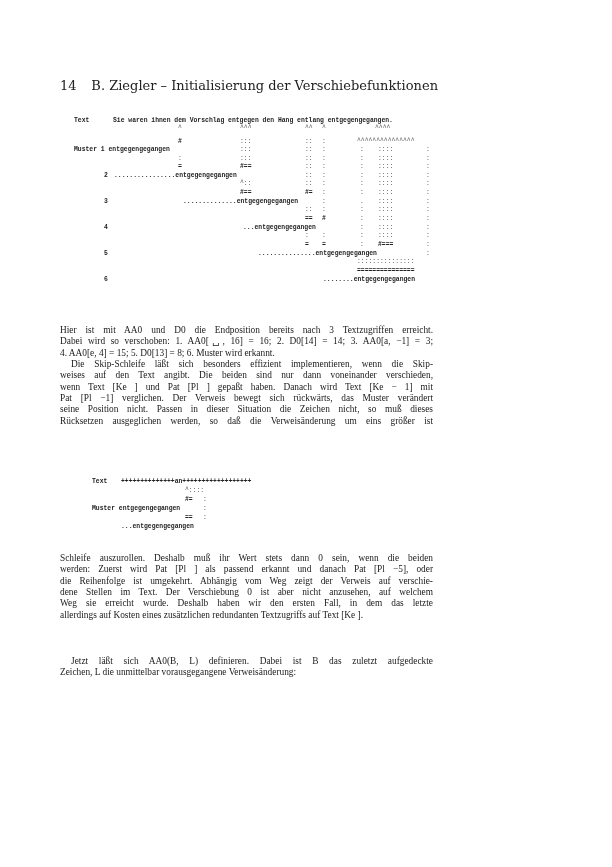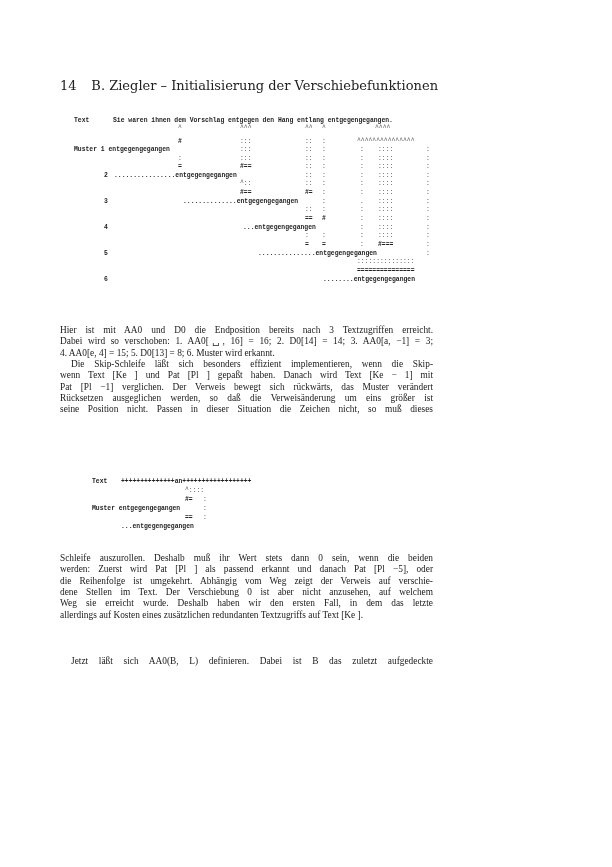--- a/index.html
+++ b/index.html
@@ -126,24 +126,25 @@
     </div>
 
   <div class="para" style="top:325px;">
     <span class="line">Hier ist mit AA0 und D0 die Endposition bereits nach 3 Textzugriffen erreicht.</span>
     <span class="line">Dabei wird so verschoben: 1. AA0[␣, 16] = 16; 2. D0[14] = 14; 3. AA0[a, −1] = 3;</span>
     <span class="line last">4. AA0[e, 4] = 15;  5. D0[13] = 8;  6. Muster wird erkannt.</span>
   </div>
 
   <div class="para" style="top:359px;font-family:Liberation Serif, serif;">
     <span class="line indent">Die Skip-Schleife läßt sich besonders effizient implementieren, wenn die Skip-</span>
+    <span class="line">weises auf den Text angibt. Die beiden sind nur dann voneinander verschieden,</span>
     <span class="line">wenn Text [Ke ] und Pat [Pl ] gepaßt haben. Danach wird Text [Ke − 1] mit</span>
     <span class="line">Pat [Pl −1] verglichen. Der Verweis bewegt sich rückwärts, das Muster verändert</span>
+    <span class="line">seine Position nicht. Passen in dieser Situation die Zeichen nicht, so muß dieses</span>
     <span class="line">Rücksetzen ausgeglichen werden, so daß die Verweisänderung um eins größer ist</span>
-    <span class="line">seine Position nicht. Passen in dieser Situation die Zeichen nicht, so muß dieses</span>
   </div>
 
   <div class="trace" id="trace2">
       <span class="seg" style="left: 92px; top: 478px;">Text</span>
       <span class="seg" style="left: 121px; top: 478px;">++++++++++++++an++++++++++++++++++</span>
       <span class="seg light" style="left: 185px; top: 487px;">^::::</span>
       <span class="seg" style="left: 185px; top: 496px;">#=</span>
       <span class="seg light" style="left: 203px; top: 496px;">:</span>
       <span class="seg" style="left: 92px; top: 505px;">Muster entgegengegangen</span>
       <span class="seg light" style="left: 203px; top: 505px;">:</span>
@@ -156,15 +157,16 @@
     <span class="line">Schleife auszurollen. Deshalb muß ihr Wert stets dann 0 sein, wenn die beiden</span>
     <span class="line">werden: Zuerst wird Pat [Pl ] als passend erkannt und danach Pat [Pl −5], oder</span>
     <span class="line">die Reihenfolge ist umgekehrt. Abhängig vom Weg zeigt der Verweis auf verschie-</span>
     <span class="line">dene Stellen im Text. Der Verschiebung 0 ist aber nicht anzusehen, auf welchem</span>
     <span class="line">Weg sie erreicht wurde. Deshalb haben wir den ersten Fall, in dem das letzte</span>
     <span class="line last">allerdings auf Kosten eines zusätzlichen redundanten Textzugriffs auf Text [Ke ].</span>
   </div>
 
   <div class="para" style="top:656px;">
     <span class="line indent">Jetzt läßt sich AA0(B, L) definieren. Dabei ist B das zuletzt aufgedeckte</span>
+    <span class="line last">Zeichen, L die unmittelbar vorausgegangene Verweisänderung:</span>
   </div>
 
 </div>
 
 </body></html>

